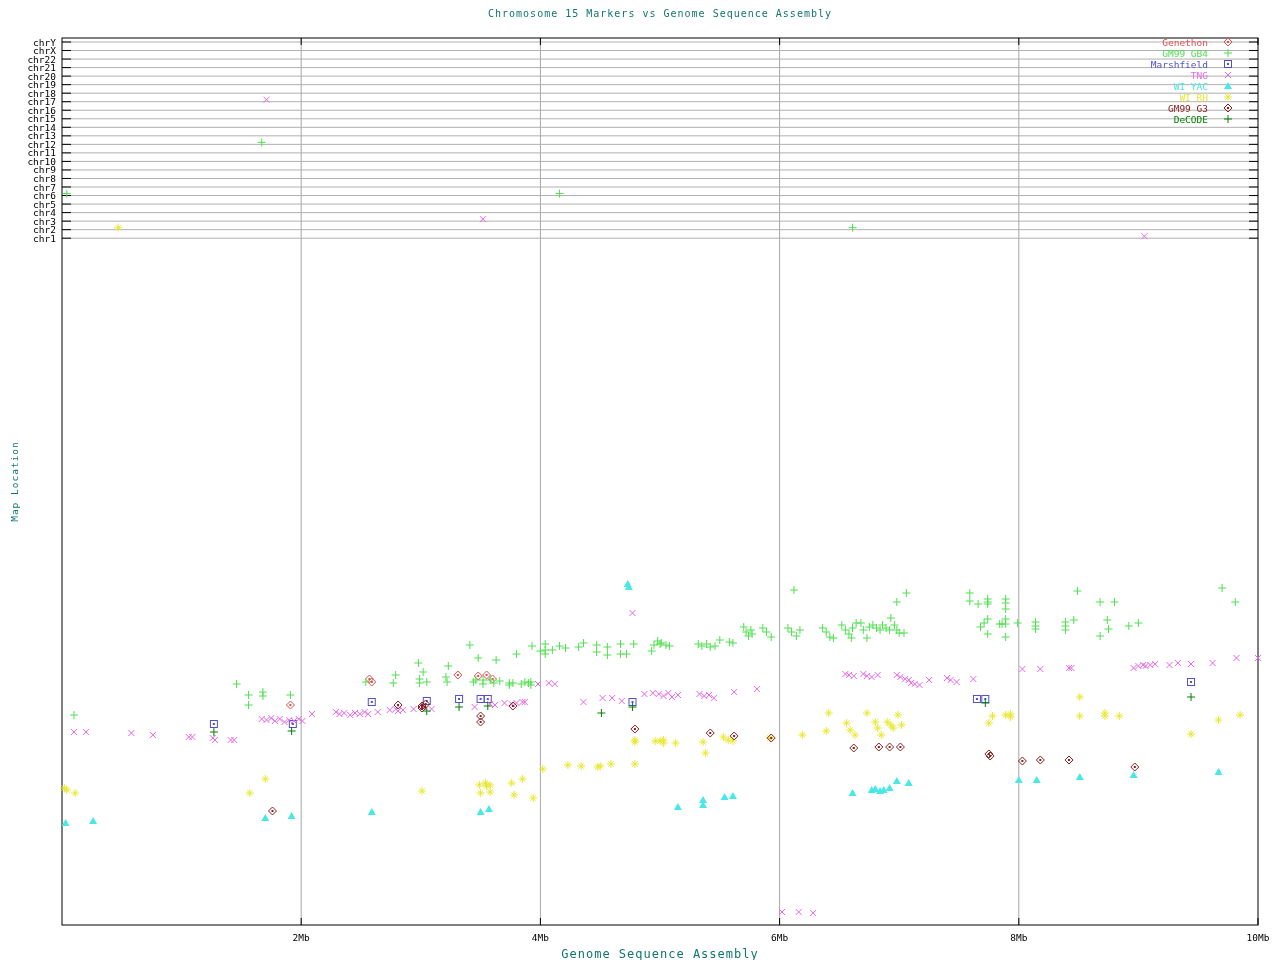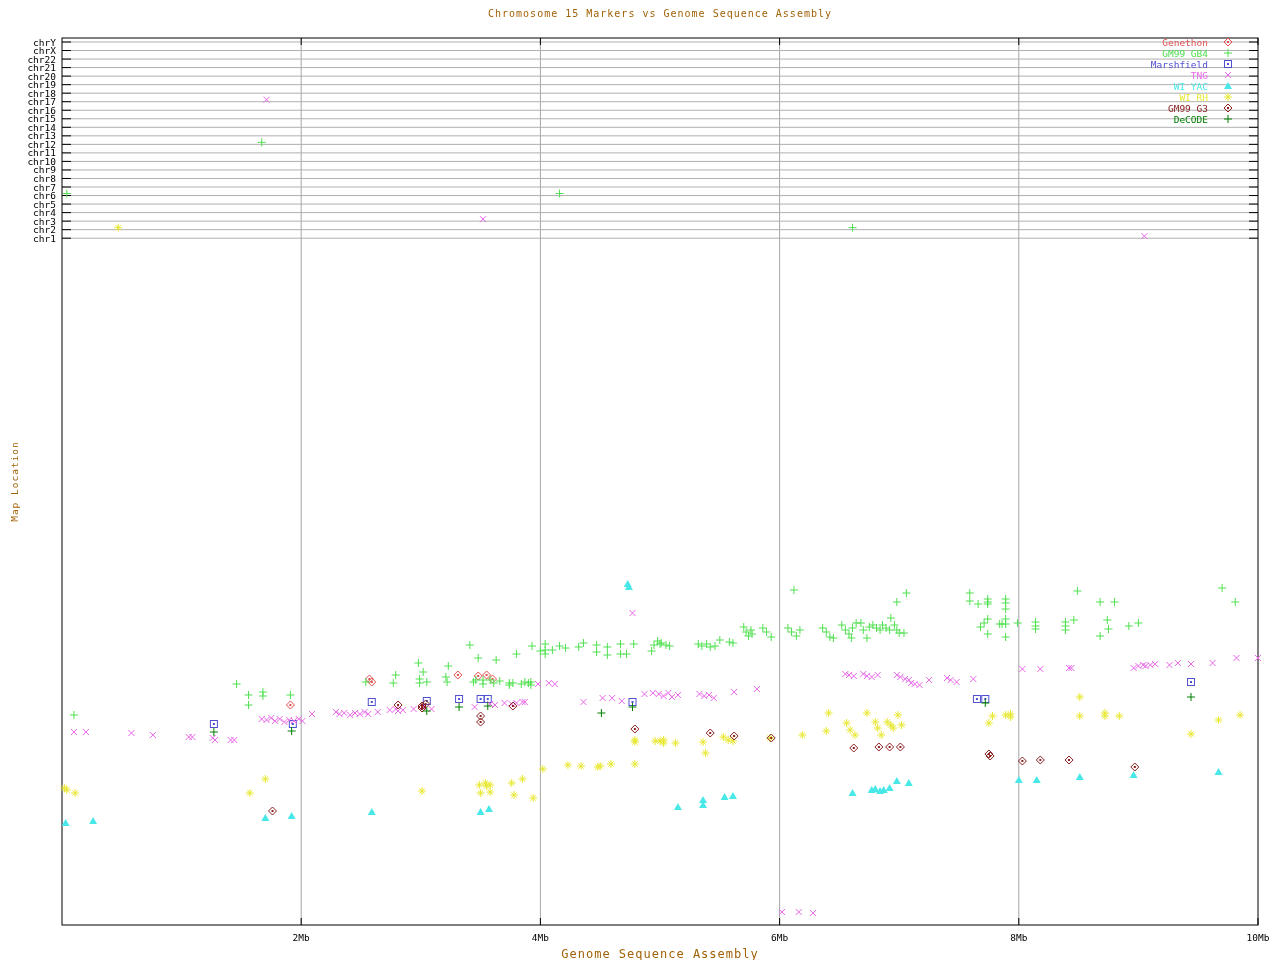--- a/index.html
+++ b/index.html
@@ -1,17 +1,17 @@
 <!DOCTYPE html>
 <html><head>
 <meta charset="utf-8">
 <style>
   html,body{margin:0;padding:0;background:#fff}
   .root{position:relative;width:1280px;height:960px;background:#fff;
-        font-family:"DejaVu Sans Mono",monospace;color:#a16207;overflow:hidden}
+        font-family:"DejaVu Sans Mono",monospace;color:#0f766e;overflow:hidden}
   .title{position:absolute;left:62px;top:8px;width:1196px;text-align:center;
          font-size:10px;letter-spacing:1px;white-space:pre}
   .xlabel{position:absolute;left:62px;top:947px;width:1196px;text-align:center;
           font-size:12px;letter-spacing:1px}
   .ylabel{position:absolute;top:476px;left:-34px;width:96px;text-align:center;
           font-size:9.5px;letter-spacing:1px;transform:rotate(-90deg)}
   svg{position:absolute;left:0;top:0}
   svg text{font-family:"DejaVu Sans Mono",monospace}
 </style>
 </head>

